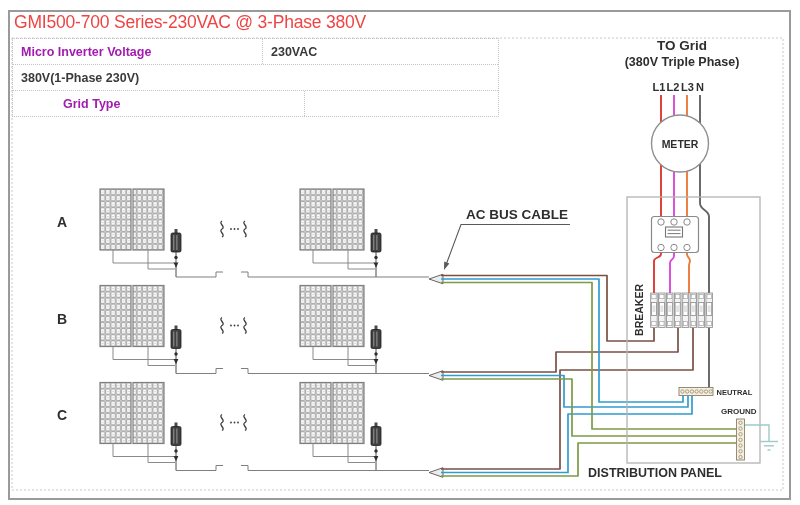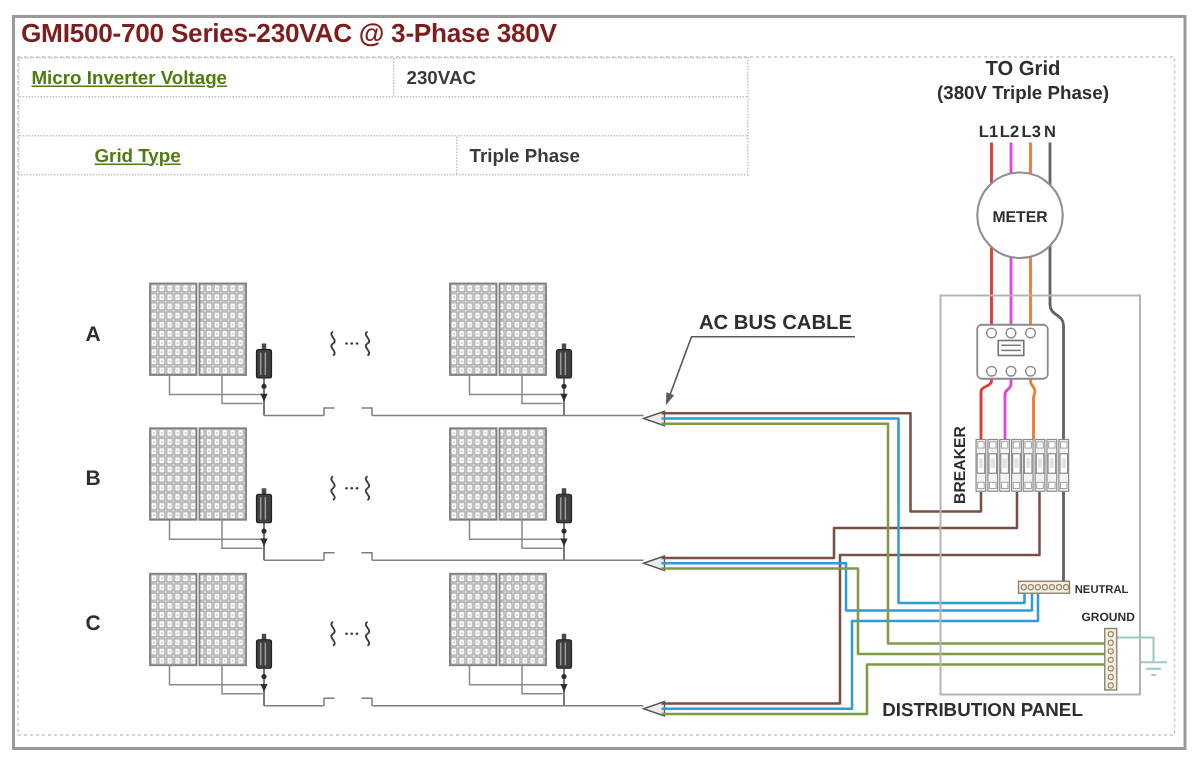--- a/index.html
+++ b/index.html
@@ -1,50 +1,50 @@
 <!DOCTYPE html>
 <html><head>
 <meta charset="utf-8">
 <style>
   html,body{margin:0;padding:0;background:#fff;}
   .stage{position:relative;width:800px;height:505px;background:#ffffff;overflow:hidden;
          font-family:"Liberation Sans",sans-serif;}
   .outer-frame{position:absolute;left:8px;top:10px;width:779px;height:486px;
                border:2px solid #9a9a9a;}
-  .page-title{position:absolute;left:14px;top:12px;font-size:17.5px;font-weight:700;
-              color:#7f1d1d;letter-spacing:-0.2px;}
+  .page-title{position:absolute;left:14px;top:12px;font-size:17.5px;font-weight:400;
+              color:#ef4444;letter-spacing:-0.2px;}
   .spec-table{position:absolute;left:12px;top:38px;width:485px;
               border:1px dotted #c3c3c3;background:#fff;}
   .spec-row{display:flex;height:25px;border-bottom:1px dotted #c3c3c3;}
   .spec-row:last-child{border-bottom:none;margin-left:42px;}
   .spec-label{width:241px;border-right:1px dotted #c3c3c3;display:flex;align-items:center;
-              padding-left:8px;font-size:12.5px;font-weight:700;color:#4d7c0f;text-decoration:underline;}
+              padding-left:8px;font-size:12.5px;font-weight:700;color:#a21caf;}
   .spec-value{flex:1;display:flex;align-items:center;padding-left:8px;
               font-size:12.5px;font-weight:700;color:#3a3a3a;}
   svg.diagram{position:absolute;left:0;top:0;}
   svg text{font-family:"Liberation Sans",sans-serif;font-weight:700;fill:#2e2e2e;}
 </style>
 </head>
 <body>
 
 <div class="stage">
   <div class="outer-frame"></div>
 
   <div class="page-title">GMI500-700 Series-230VAC @ 3-Phase 380V</div>
 
   <div class="spec-table">
     <div class="spec-row">
       <div class="spec-label">Micro Inverter Voltage</div>
       <div class="spec-value">230VAC</div>
     </div>
     <div class="spec-row">
+      <div class="spec-value">380V(1-Phase 230V)</div>
     </div>
     <div class="spec-row">
       <div class="spec-label">Grid Type</div>
-      <div class="spec-value">Triple Phase</div>
     </div>
   </div>
 
   <svg class="diagram" width="800" height="505" viewBox="0 0 800 505">
     <defs>
       <pattern id="cells" width="5.25" height="6.1" patternUnits="userSpaceOnUse">
         <rect x="0.6" y="0.6" width="4" height="4.9" fill="#fdfdfd" stroke="#8d8d8d" stroke-width="0.7"></rect>
         <circle cx="2.6" cy="3.1" r="0.55" fill="#ababab"></circle>
       </pattern>
 

